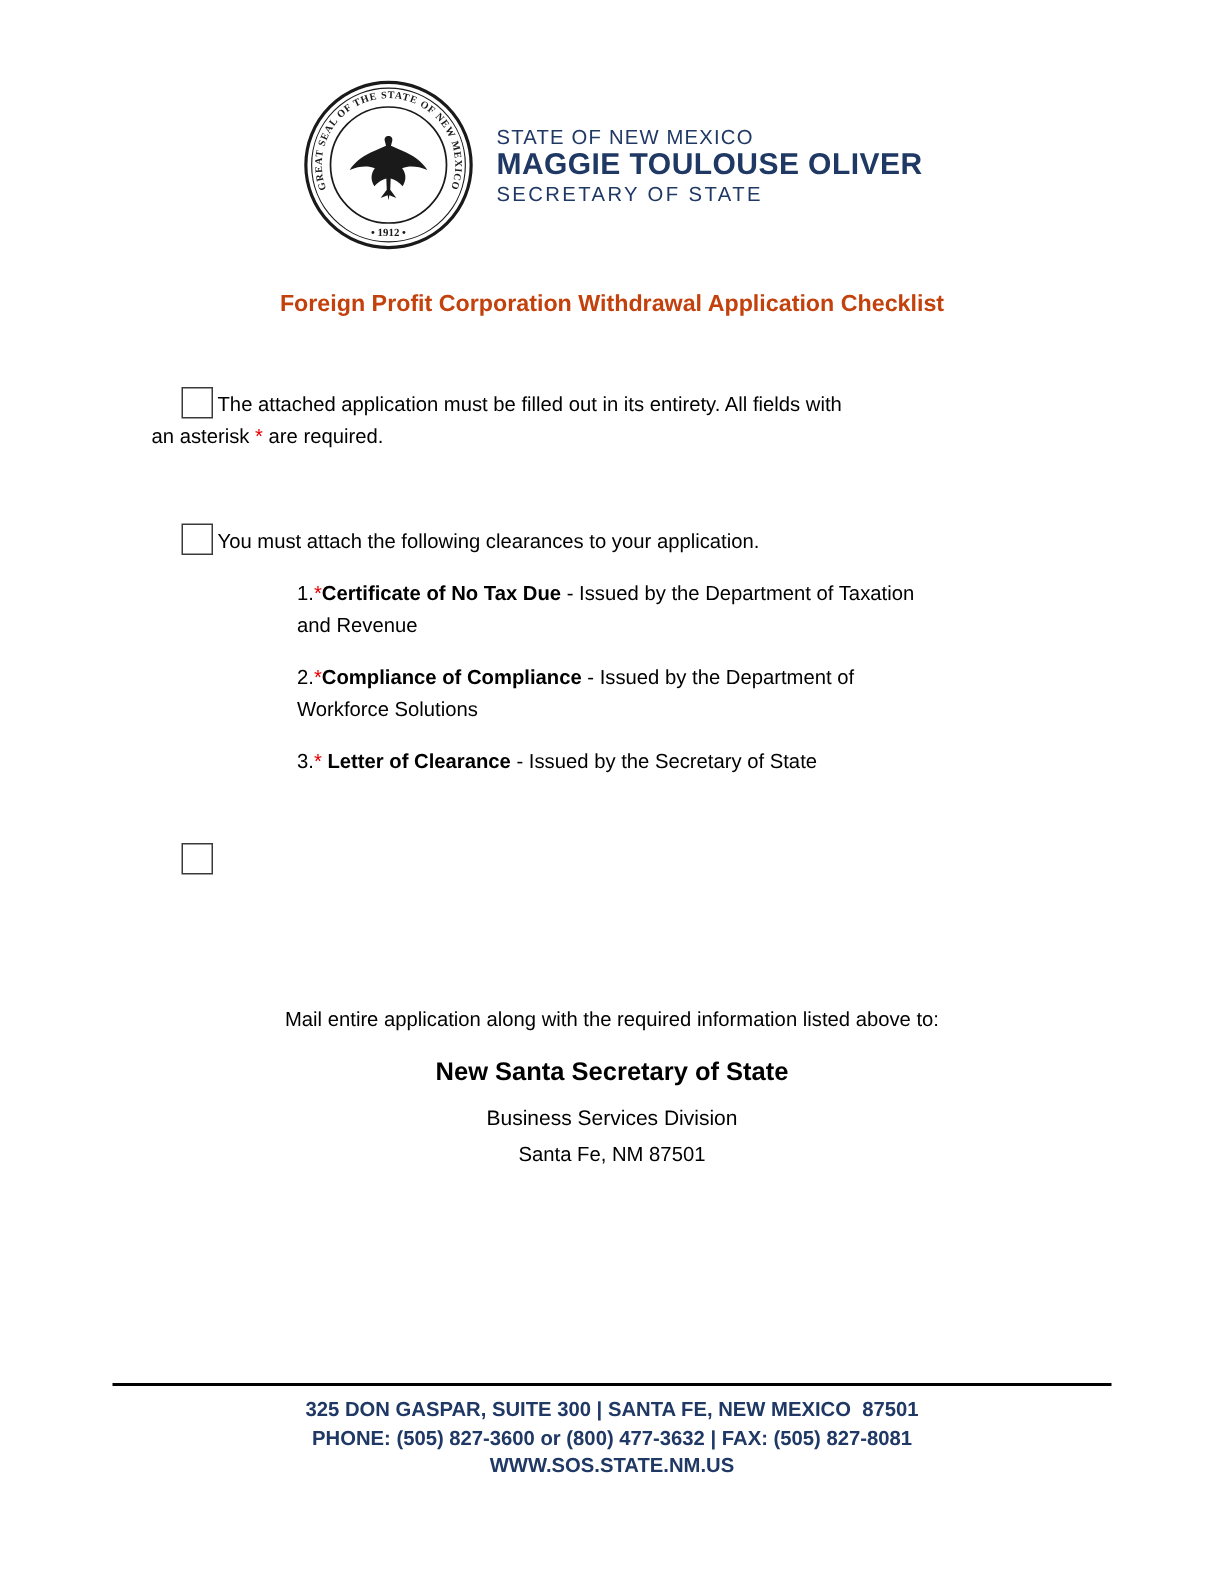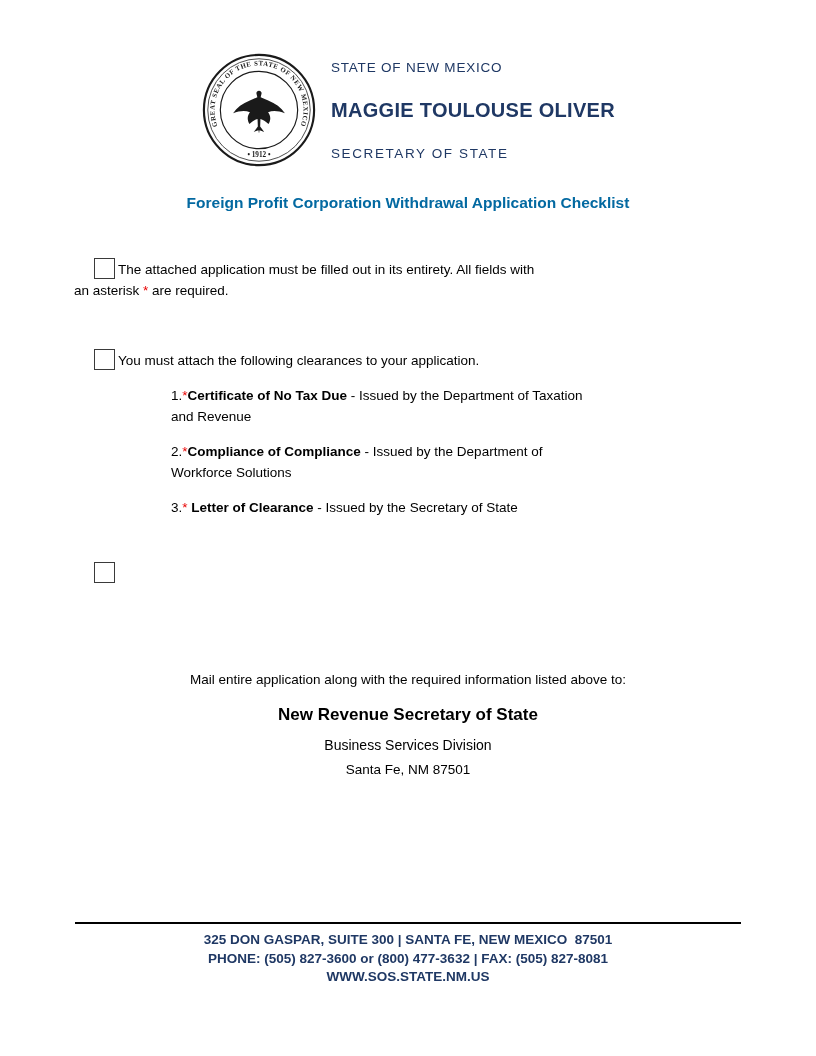--- a/index.html
+++ b/index.html
@@ -4,28 +4,28 @@
 <style>
   * { margin:0; padding:0; box-sizing:border-box; }
   html,body { background:#ffffff; }
   .page {
     width:816px; height:1056px; position:relative; background:#fff;
     font-family:"Liberation Sans", sans-serif; color:#000; overflow:hidden;
   }
   
   .header { display:flex; justify-content:center; align-items:center; gap:14px; padding-top:52px; }
   .seal svg { display:block; }
-  .header-text { display:flex; flex-direction:column; gap:24px; }
+  .header-text { display:flex; flex-direction:column; gap:0; }
   .state  { color:var(--navy); font-size:13.5px; letter-spacing:0.8px; }
   .name   { color:var(--navy); font-size:20px; font-weight:bold; letter-spacing:0.3px; }
   .office { color:var(--navy); font-size:13.5px; letter-spacing:1.6px; }
   
-  .title { text-align:center; font-size:15.5px; font-weight:bold; color:#0369a1; margin-top:26px; font-family:"Liberation Sans", sans-serif; }
+  .title { text-align:center; font-size:15.5px; font-weight:bold; color:#c2410c; margin-top:26px; font-family:"Liberation Sans", sans-serif; }
   
-  .checklist { margin:46px 0 0 74px; width:470px; font-size:13.5px; line-height:21px; color:#000; }
+  .checklist { margin:46px 0 0 101px; width:470px; font-size:13.5px; line-height:21px; color:#000; }
   .check-item { text-indent:20px; }
   .checkbox {
     display:inline-block; width:21px; height:21px; border:1.3px solid #3a3a3a;
     background:#fff; vertical-align:-5px; margin-right:3px; text-indent:0; cursor:pointer;
   }
   .item-clearances { margin-top:48px; }
   .clearances { margin:14px 0 0 97px; width:412px; }
   .clearance { margin-bottom:14px; }
   .clearance b { font-weight:bold; }
   .red { color:var(--red); }
@@ -96,21 +96,21 @@
       <p class="clearance"><span>2.</span><span class="red">*</span><b>Compliance of Compliance</b><span> - Issued by the Department of Workforce Solutions</span></p>
       <p class="clearance"><span>3.</span><span class="red">* </span><b>Letter of Clearance</b><span> - Issued by the Secretary of State</span></p>
     </div>
 
     <p class="check-item fee"><span class="checkbox"></span></p>
 
   </section>
 
   <section class="mailing">
     <p class="mail-intro">Mail entire application along with the required information listed above to:</p>
-    <p class="recipient">New Revenue Secretary of State</p>
+    <p class="recipient">New Santa Secretary of State</p>
     <p class="division">Business Services Division</p>
     <p class="addr">Santa Fe, NM 87501</p>
   </section>
 
   <footer class="footer">
     <p>325 DON GASPAR, SUITE 300 | SANTA FE, NEW MEXICO  87501</p>
     <p>PHONE: (505) 827-3600 or (800) 477-3632 | FAX: (505) 827-8081</p>
     <p>WWW.SOS.STATE.NM.US</p>
   </footer>
 

